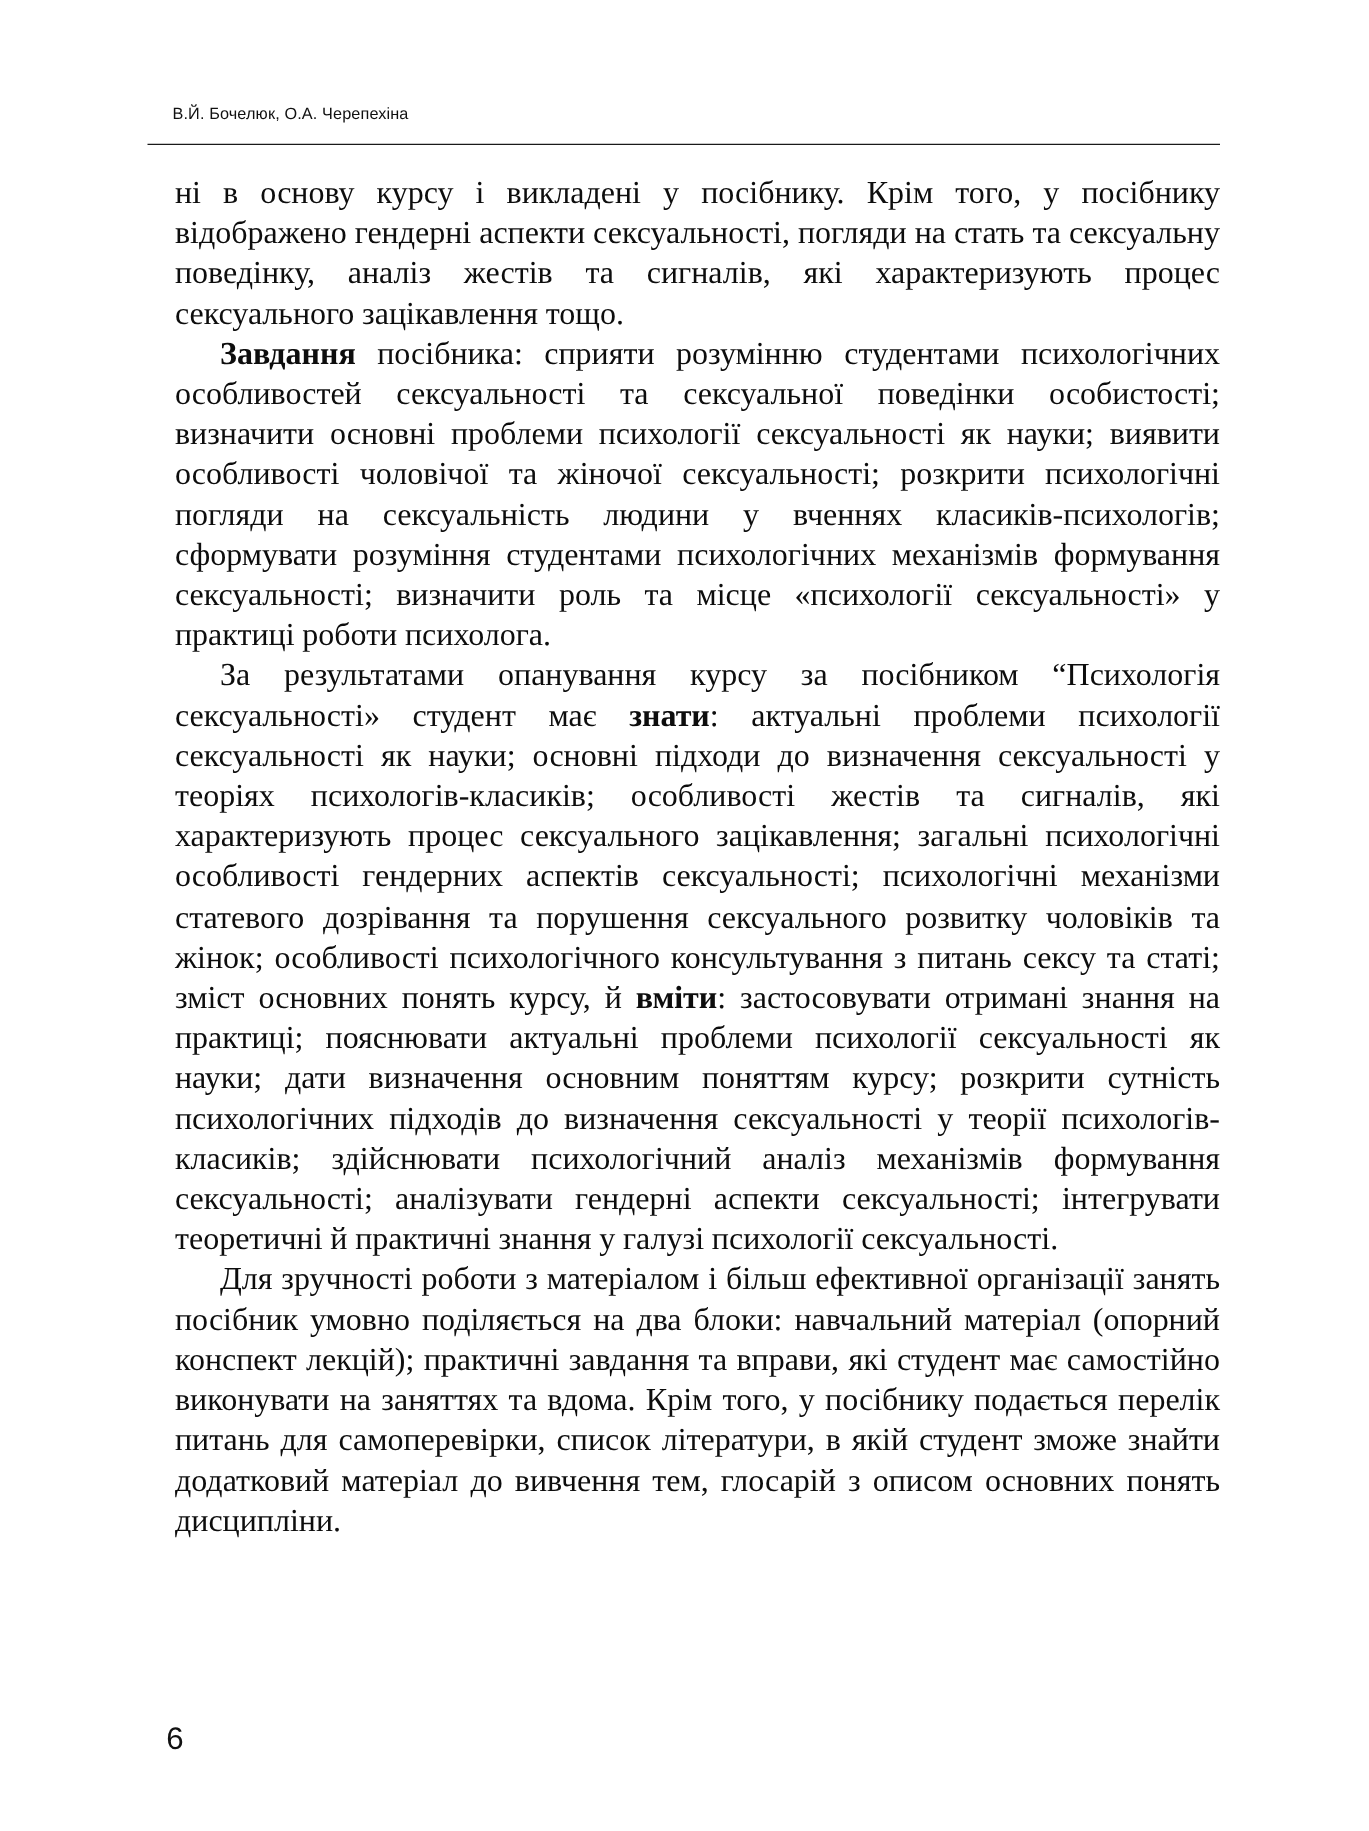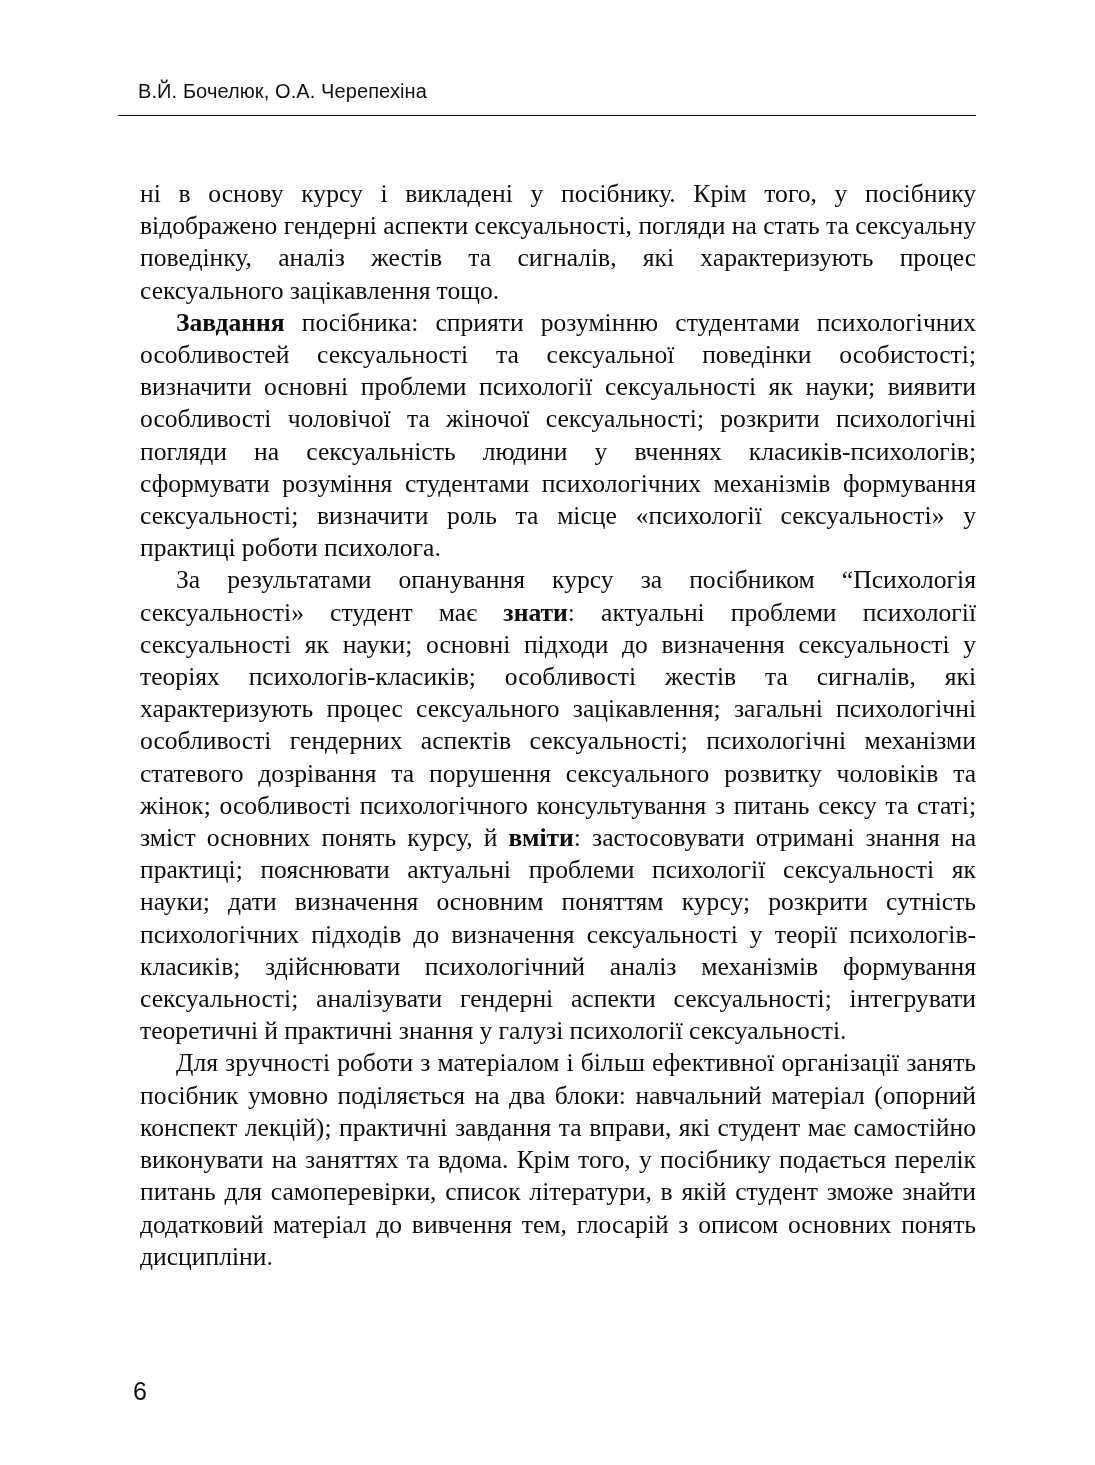--- a/index.html
+++ b/index.html
@@ -19,21 +19,21 @@
 
   
   .running-head {
     position: absolute;
     left: 138px;
     top: 78px;
     width: 838px;
   }
   .running-head-text {
     font-family: "Liberation Sans", sans-serif;
-    font-size: 20px;
+    font-size: 13px;
     line-height: 26px;
     color: #111111;
     letter-spacing: 0.1px;
     white-space: nowrap;
   }
   .head-rule {
     position: absolute;
     left: 118px;
     top: 115px;
     width: 858px;
@@ -56,21 +56,20 @@
     text-align: justify;
     text-align-last: left;
     margin: 0;
     text-indent: 36px;
     -webkit-hyphens: none;
     hyphens: none;
     word-spacing: -0.2px;
   }
   .para.no-indent {
     text-indent: 0;
-    margin-top: 40px;
   }
   .para b {
     font-weight: bold;
   }
 
   
   .folio {
     position: absolute;
     left: 133px;
     top: 1376px;

